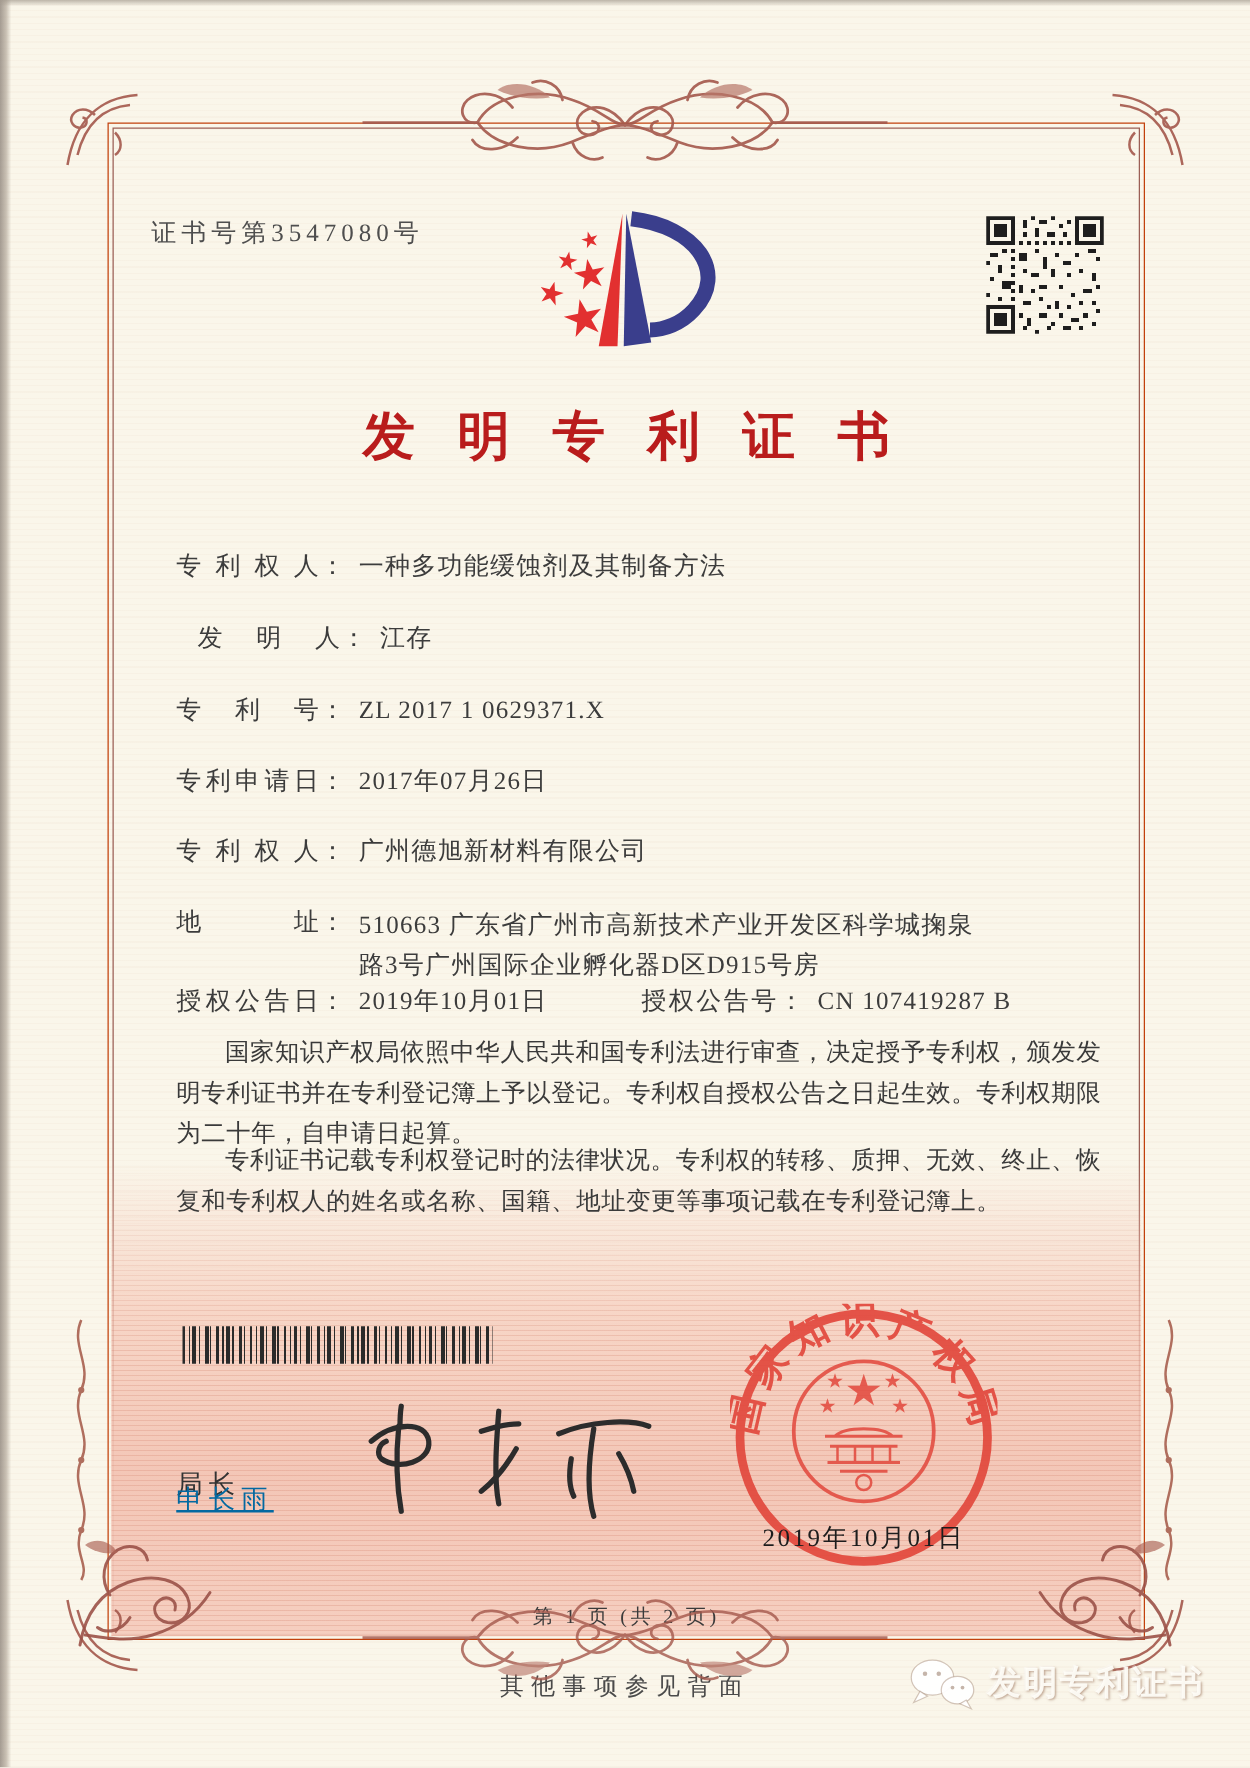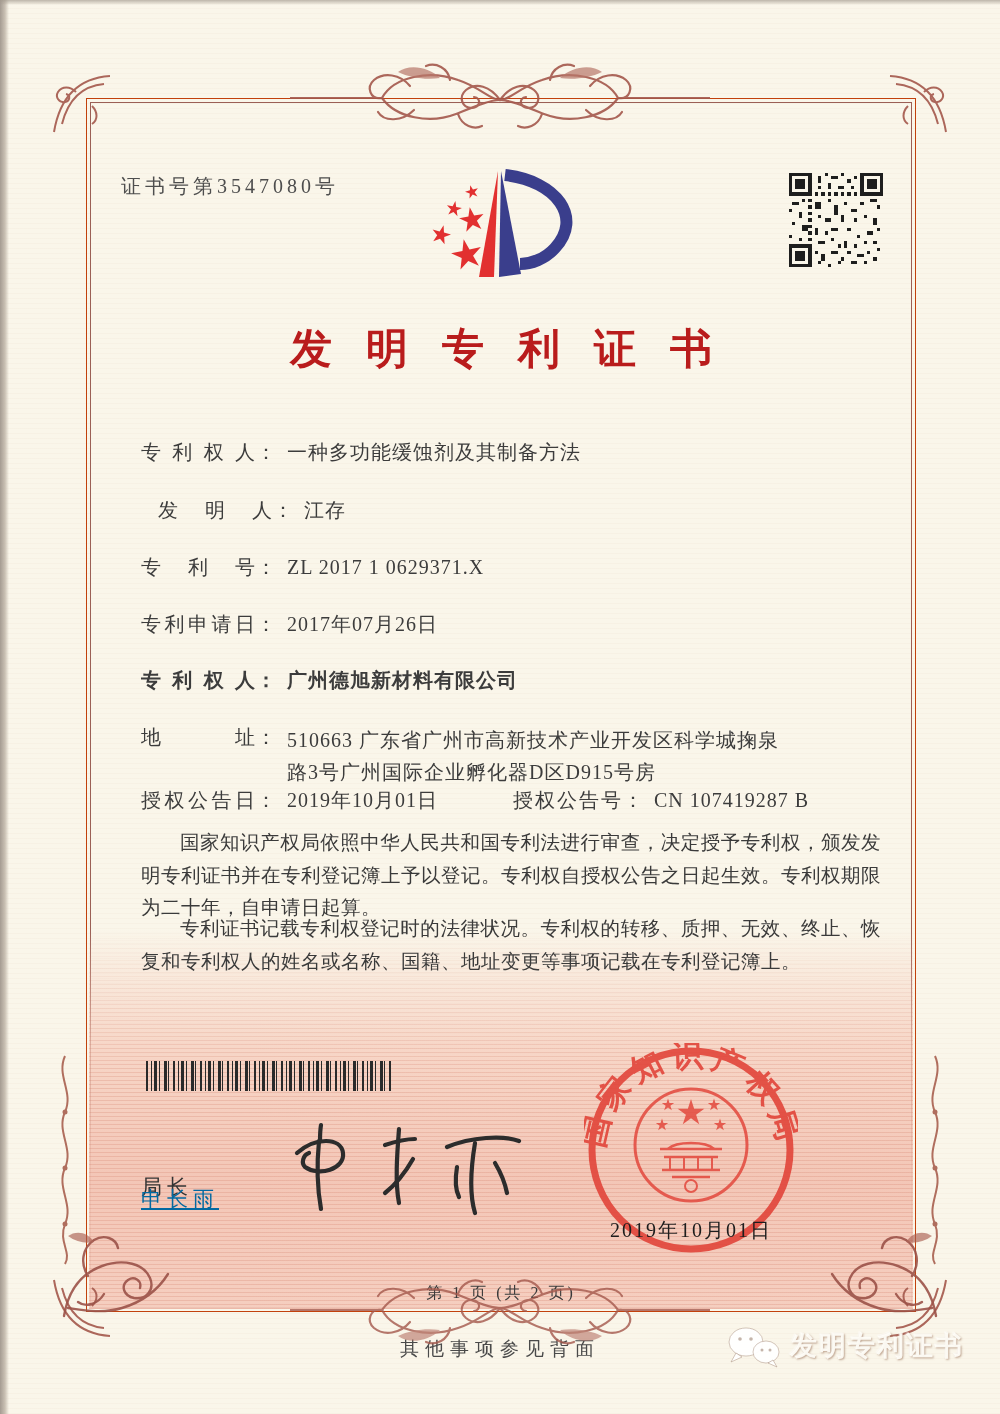--- a/index.html
+++ b/index.html
@@ -42,21 +42,21 @@
 
   .cert-no { position:absolute; left:34px; top:74px; font-size:20px; color:#4e4e4e; letter-spacing:4px; z-index:1; }
   .cnipa-logo { position:absolute; left:330px; top:64px; width:230px; height:140px; z-index:1; }
   .qr { position:absolute; left:702px; top:74px; width:94px; height:94px; z-index:1; }
 
   .title { position:absolute; left:0; right:0; top:222px; text-align:center; z-index:1;
     font-size:42px; font-weight:bold; color:#b91c1c; letter-spacing:34px; padding-left:34px; }
 
   .frow { position:absolute; left:54px; font-size:20px; color:#3c3c3c; z-index:1; letter-spacing:1px; }
   .r0 { top:340px; } .r1 { top:398px;margin-left:17px; } .r2 { top:455px; } .r3 { top:512px; }
-  .r4 { top:568px;font-weight:bold; } .r5 { top:625px; } .r6 { top:688px; }
+  .r4 { top:568px; } .r5 { top:625px; } .r6 { top:688px; }
   .flabel { display:inline-block; width:115px; text-align:justify; text-align-last:justify; vertical-align:top; }
   .fvalue { margin-left:10px; }
   .r5 .fvalue { display:inline-block; width:512px; vertical-align:top; line-height:32px; }
   .grant-no { position:absolute; left:372px; top:0; white-space:nowrap; }
   .grant-no .flabel { width:auto; letter-spacing:2px; }
 
   .para { position:absolute; left:54px; width:740px; font-size:19.5px; line-height:32.5px;
     color:#3a3a3a; text-indent:2em; text-align:justify; z-index:1; letter-spacing:.5px; }
   .p1 { top:728px; } .p2 { top:814px; }
 

